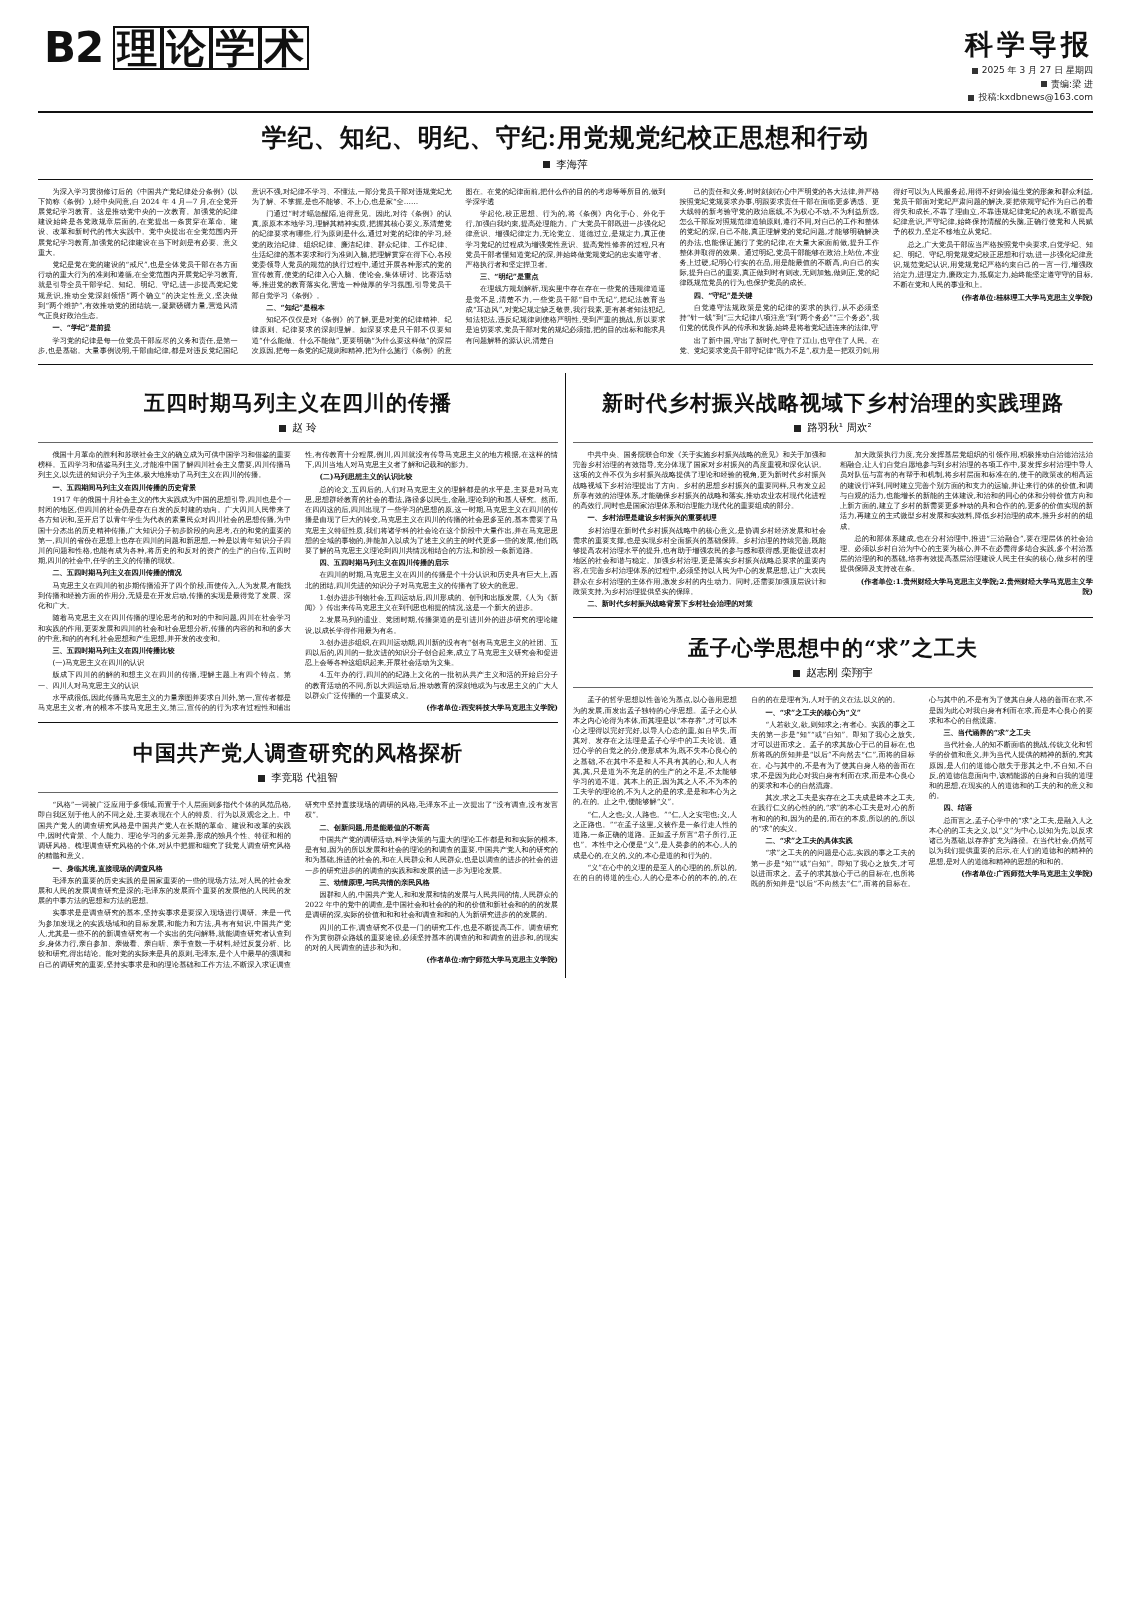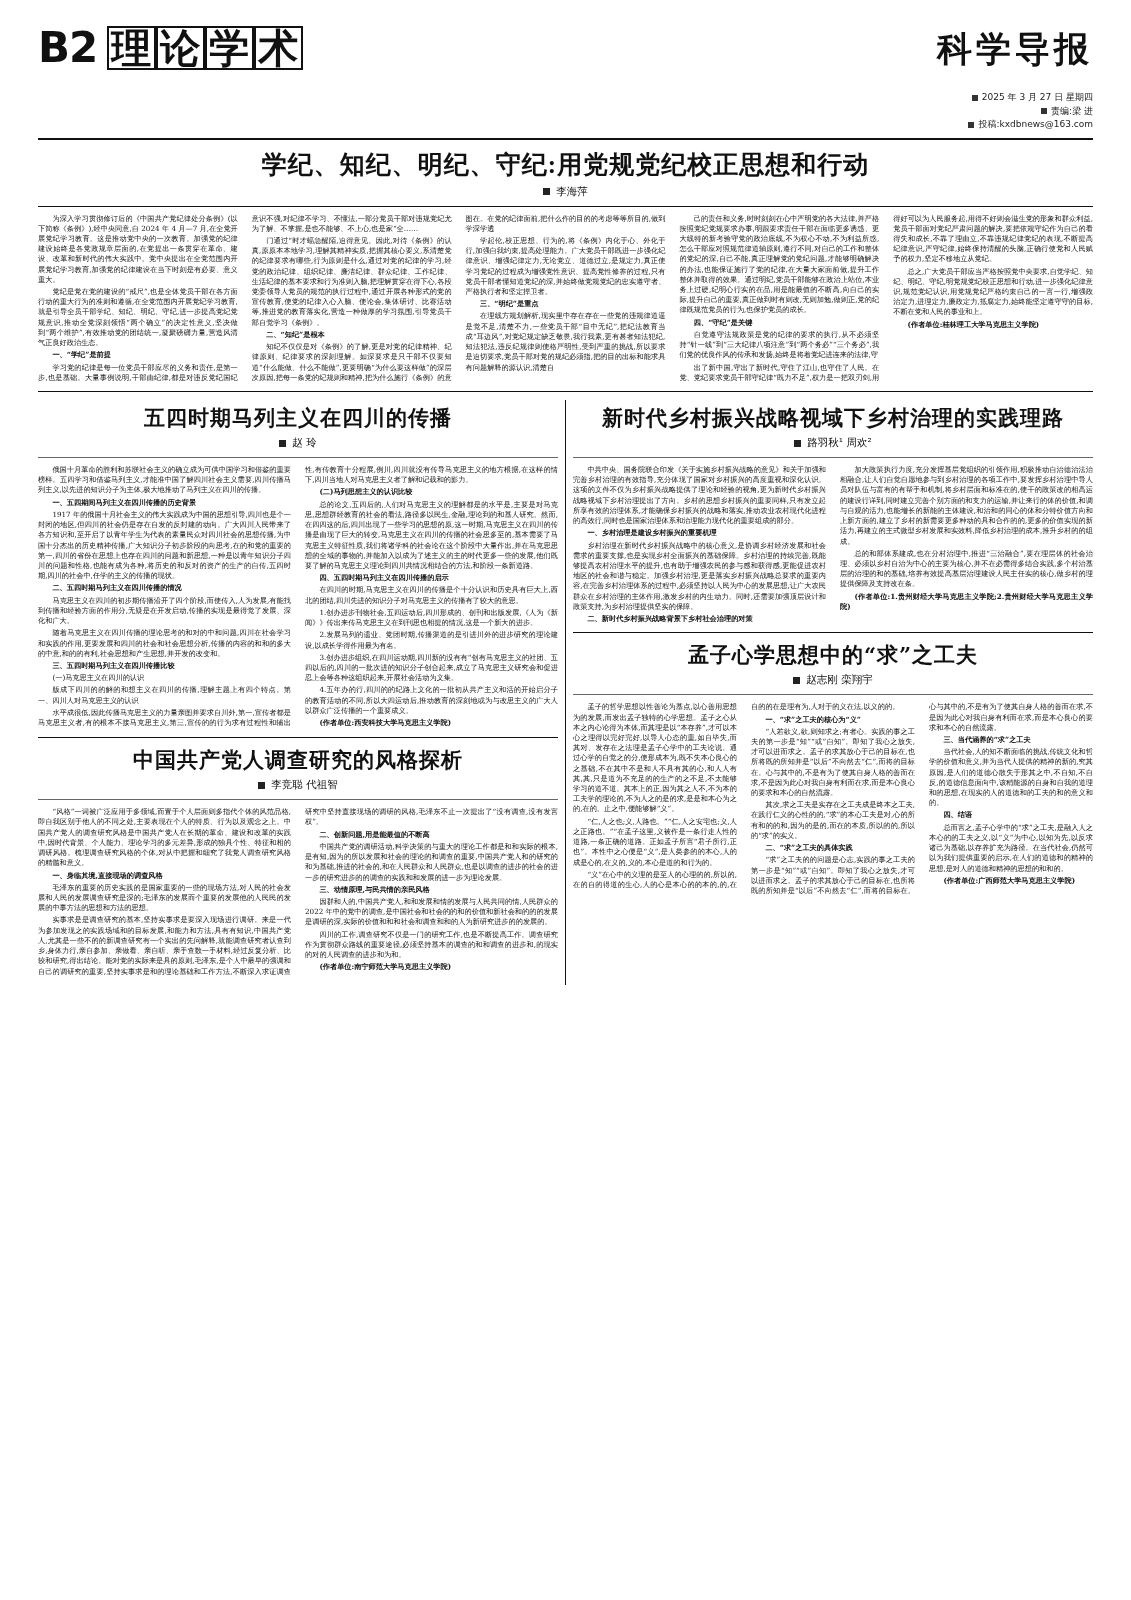--- a/index.html
+++ b/index.html
@@ -2,42 +2,42 @@
 <html><head>
 <meta charset="utf-8">
 <style>
   html,body{margin:0;padding:0;background:#ffffff;}
   body{width:1131px;height:1600px;font-family:"DejaVu Serif","Liberation Serif",serif;color:#111;}
   .page{position:relative;width:1131px;height:1600px;padding:0;box-sizing:border-box;background:#fff;}
   .inner{position:absolute;left:38px;top:26px;width:1055px;height:1548px;}
 
   
   .masthead{display:flex;align-items:flex-start;justify-content:space-between;border-bottom:2px solid #111;padding-bottom:6px;}
-  .mh-left{display:flex;align-items:center;gap:6px;}
+  .mh-left{display:flex;align-items:center;gap:6px;margin-left:6px;}
   .pageno{font-family:"DejaVu Sans","Liberation Sans",sans-serif;font-weight:bold;font-size:42px;line-height:1;letter-spacing:-1px;padding-right:4px;}
   .sectiontitle{display:flex;align-items:center;}
   .sectiontitle span{font-family:"DejaVu Serif","Liberation Serif",serif;font-weight:bold;font-size:40px;line-height:1;letter-spacing:1px;}
   .sectiontitle .boxed{border:2px solid #111;padding:0 2px;}
   .mh-right{text-align:right;font-family:"DejaVu Sans","Liberation Sans",sans-serif;}
-  .brand{font-family:"DejaVu Serif","Liberation Serif",serif;font-weight:bold;font-size:35px;letter-spacing:4px;margin-bottom:18px;}
+  .brand{font-family:"DejaVu Serif","Liberation Serif",serif;font-weight:bold;font-size:28px;letter-spacing:4px;margin-bottom:0;}
   .mh-meta{font-size:9px;line-height:1.5;color:#222;}
   .mh-meta div{display:flex;align-items:center;justify-content:flex-end;gap:4px;}
   .sq{display:inline-block;width:6px;height:6px;background:#333;}
 
   
   .rule{border-top:1px solid #111;margin:7px 0;}
   .rule.thin{border-top:1px solid #666;}
   h1.headline{font-family:Liberation Serif, serif;font-weight:bold;text-align:center;margin:8px 0 4px;font-size:25px;letter-spacing:1px;}
-  h2.headline{font-family:"DejaVu Serif","Liberation Serif",serif;font-weight:bold;text-align:center;margin:4px 0 4px;font-size:21px;letter-spacing:1px;}
+  h2.headline{font-family:"DejaVu Serif","Liberation Serif",serif;font-weight:bold;text-align:center;margin:16px 0 4px;font-size:21px;letter-spacing:1px;}
   .byline{text-align:center;font-size:10.5px;margin-bottom:6px;font-family:"DejaVu Sans","Liberation Sans",sans-serif;}
   .byline .dot{display:inline-block;width:7px;height:7px;background:#222;margin-right:6px;vertical-align:middle;}
   .body-cols{column-gap:14px;font-size:7.2px;line-height:1.42;text-align:justify;}
   .body-cols p{margin:0 0 2px;text-indent:2em;}
   .body-cols p.sub{font-weight:bold;text-indent:2em;}
-  .sig{font-size:7.2px;margin-top:3px;font-weight:bold;}
+  .sig{text-align:right;font-size:7.2px;margin-top:3px;font-weight:bold;}
 
   .topsection{margin-top:6px;}
   .c5{column-count:5;}
   .c3{column-count:3;}
   .c2{column-count:2;}
 
   .lower{display:flex;margin-top:8px;}
   .col-left{width:524px;}
   .col-right{width:524px;margin-left:7px;border-left:1px solid #111;padding-left:7px;}
   .block{margin-bottom:8px;}

